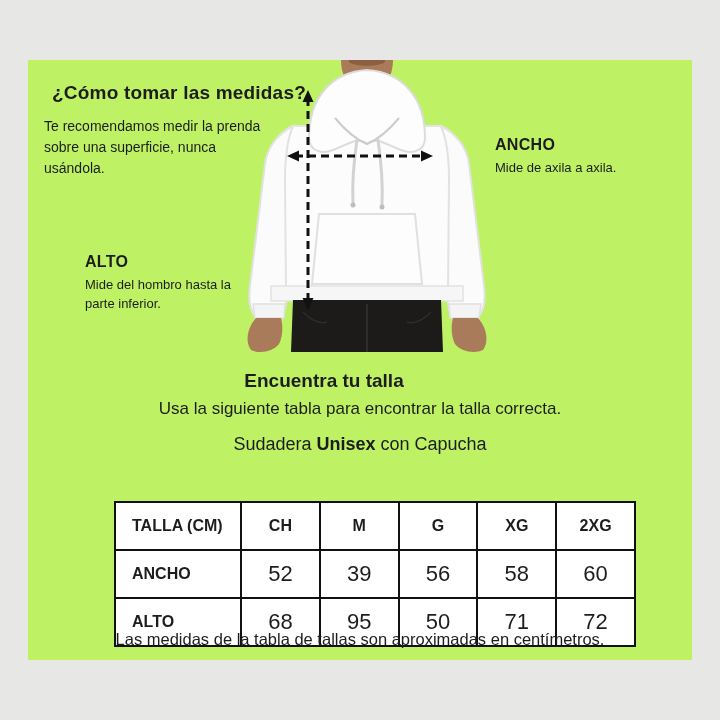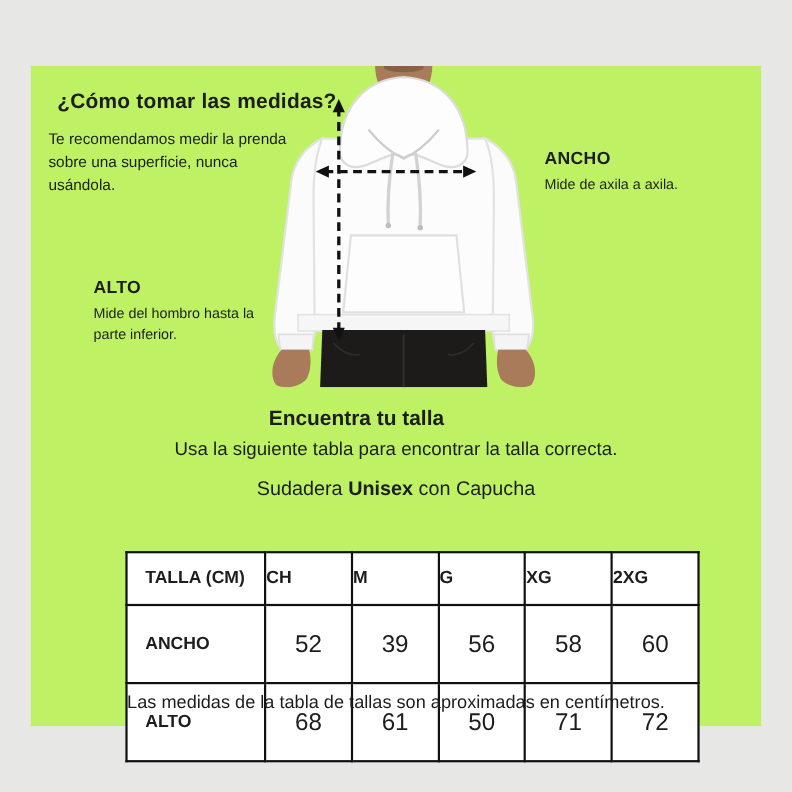--- a/index.html
+++ b/index.html
@@ -48,29 +48,29 @@
     position:absolute; left:86px; top:402px;
     width:522px; border-collapse:collapse;
     table-layout:fixed;
     margin-top:39px;
   }
   table.size-table th, table.size-table td {
     border:2px solid #111111; background:#ffffff;
   }
   table.size-table col.first { width:126px; }
   table.size-table thead th {
-    height:48px; font-size:16px; font-weight:bold; text-align:left;
+    height:48px; font-size:16px; font-weight:bold; text-align:center;
   }
   table.size-table thead th.label-col,
   table.size-table td.label-col {
     text-align:left; padding-left:16px;
   }
   table.size-table td.label-col { font-size:16px; font-weight:bold; }
   table.size-table td.value-cell {
-    height:71px; font-size:22px; font-weight:normal; text-align:center;
+    height:48px; font-size:22px; font-weight:normal; text-align:center;
   }
   .footnote {
     position:absolute; left:0; top:570px; width:664px;
     text-align:center; font-size:16.5px;
   }
 </style>
 </head>
 <body>
 
 <div class="panel">
@@ -177,21 +177,21 @@
         <td class="label-col">ANCHO</td>
         <td class="value-cell">52</td>
         <td class="value-cell">39</td>
         <td class="value-cell">56</td>
         <td class="value-cell">58</td>
         <td class="value-cell">60</td>
       </tr>
       <tr>
         <td class="label-col">ALTO</td>
         <td class="value-cell">68</td>
-        <td class="value-cell">61</td>
+        <td class="value-cell">95</td>
         <td class="value-cell">50</td>
         <td class="value-cell">71</td>
         <td class="value-cell">72</td>
       </tr>
     </tbody>
   </table>
 
   <div class="footnote">Las medidas de la tabla de tallas son aproximadas en centímetros.</div>
 
 </div>

